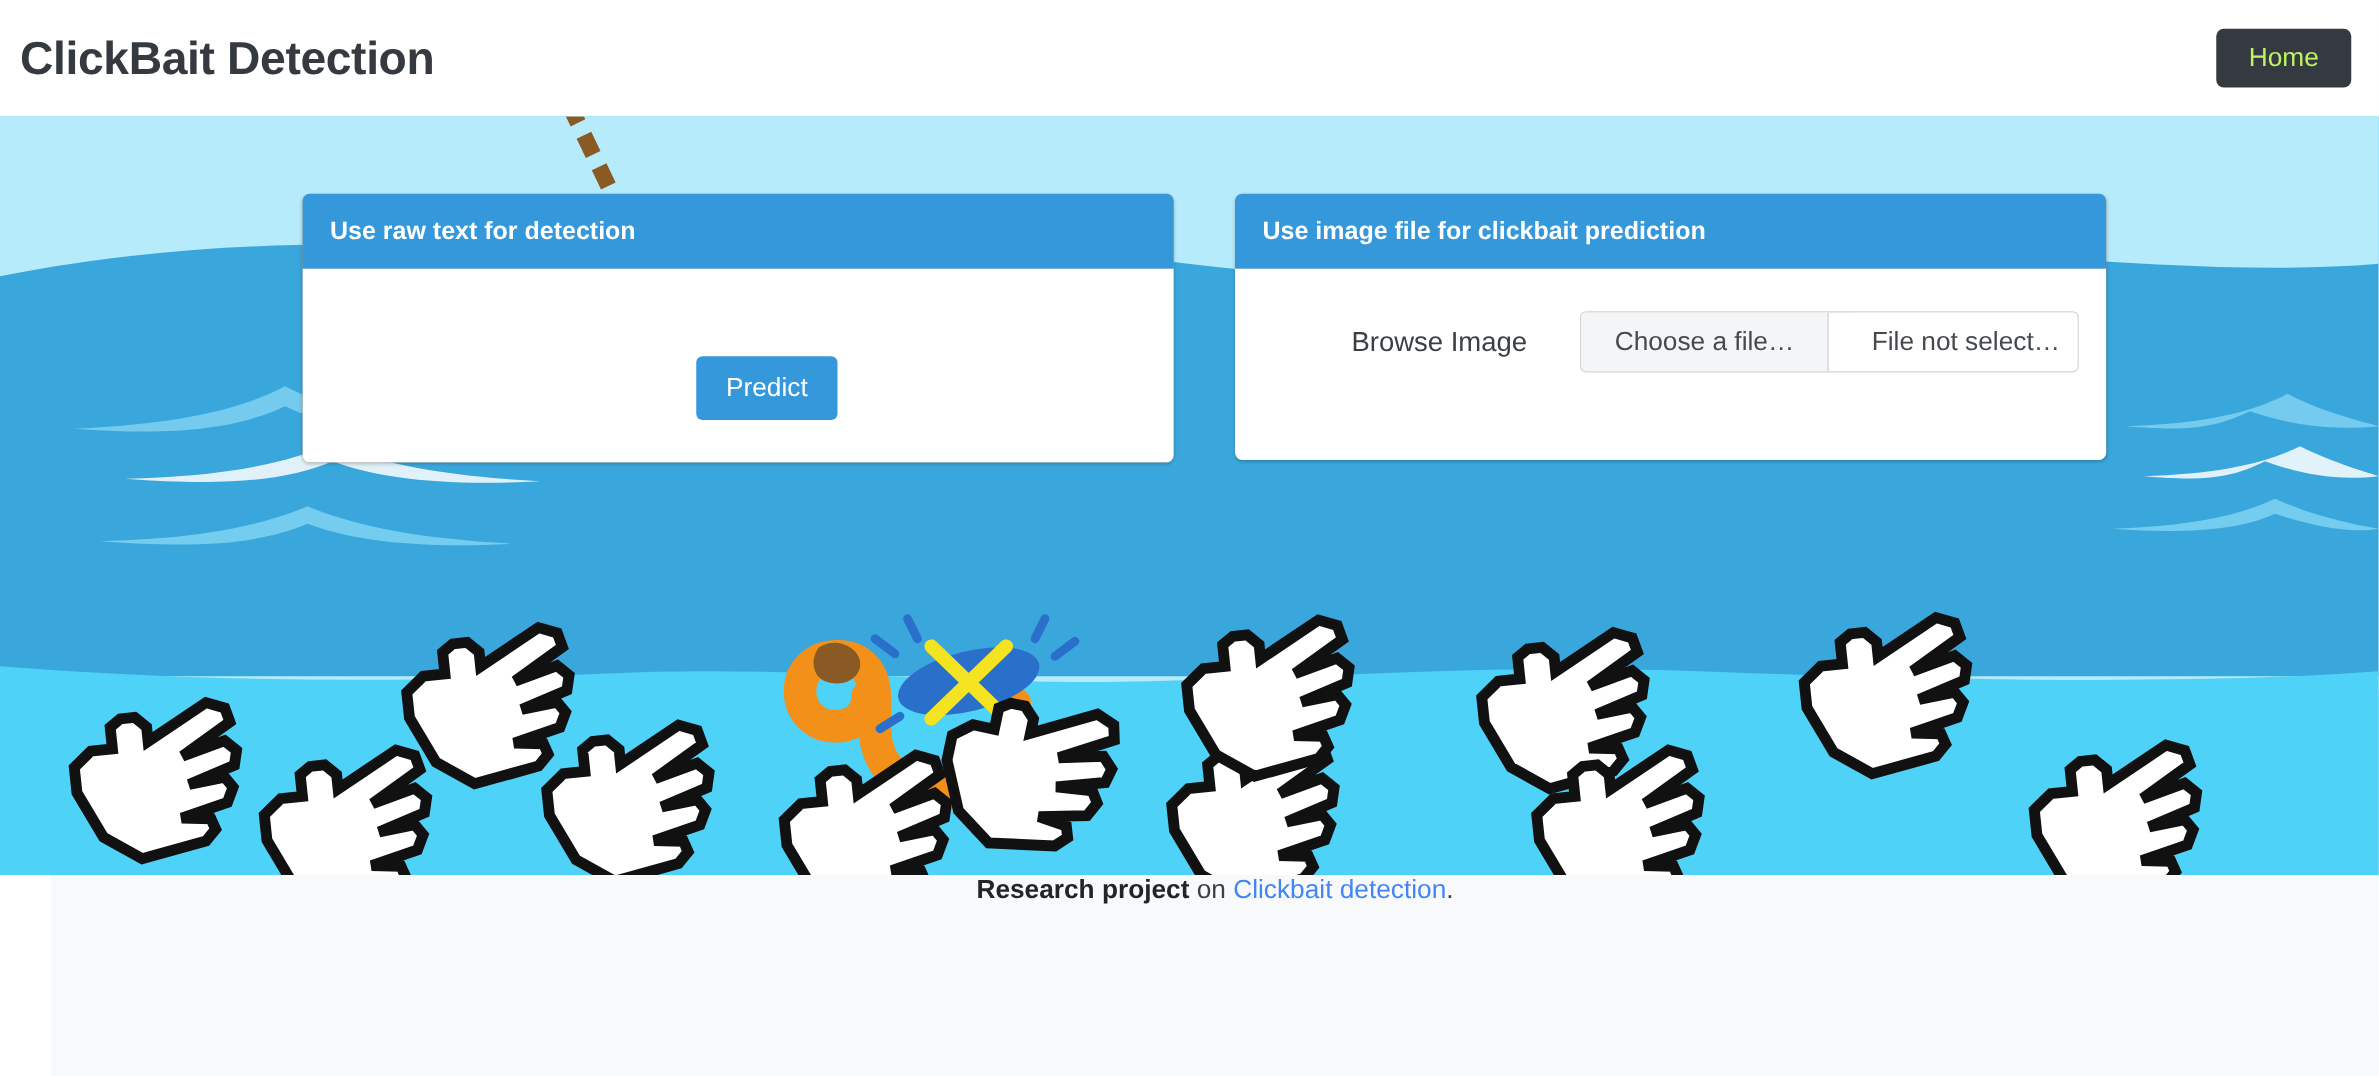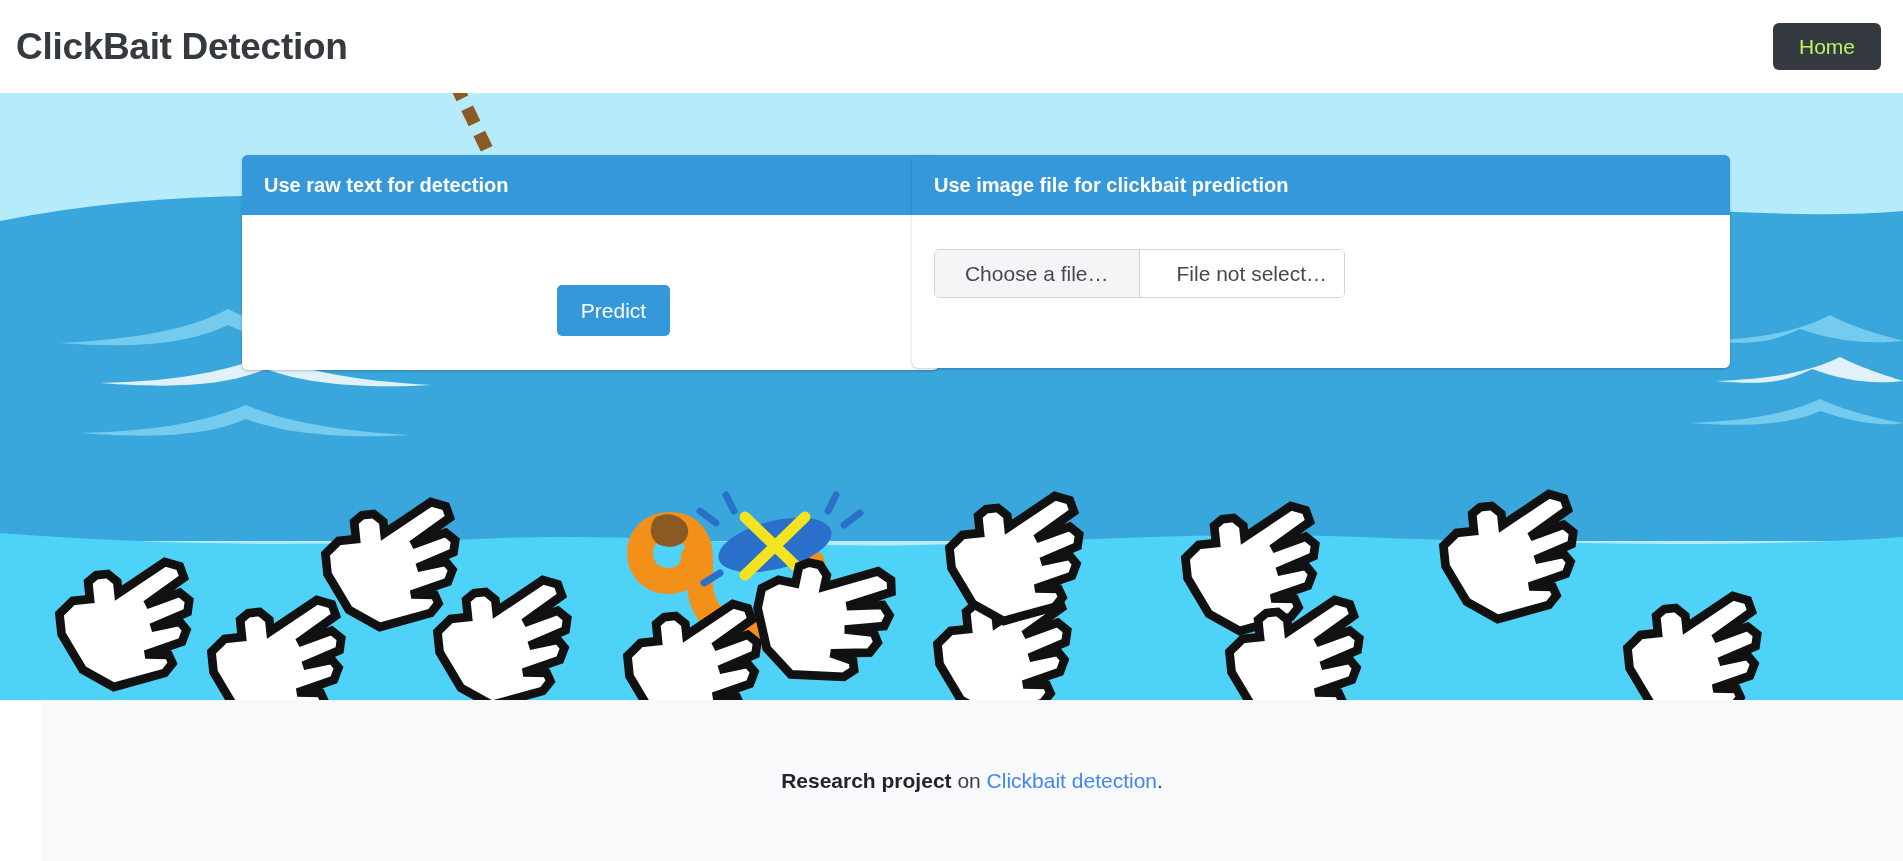--- a/index.html
+++ b/index.html
@@ -61,21 +61,21 @@
   .card {
     position: absolute;
     top: 62px;
     background: #a3a3a3;
     border-radius: 6px;
     box-shadow: 0 1px 3px rgba(0,0,0,.22);
     pointer-events: auto;
     overflow: hidden;
   }
   .card-left  { left: 242px; width: 697px; }
-  .card-right { left: 912px; width: 818px; }
+  .card-right { left: 988px; width: 697px; }
 
   .card-header {
     background: #3498db;
     color: #ffffff;
     font-size: 20px;
     font-weight: bold;
     padding: 20px 22px;
     line-height: 1;
   }
   .card-body {
@@ -157,21 +157,20 @@
     line-height: 1.2;
   }
   .btn-primary { background: #3498db; color: #ffffff; }
   .btn-light   { background: #f4f5f6; color: #3b4045; }
 
   
   .footer {
     height: 161px;
     background: #f8f9fa;
     display: flex;
-    align-items: center;
     justify-content: center;
     margin-left: 41px;
   }
   .footer-text {
     font-size: 21px;
     color: #3b4045;
   }
   .footer-text b { font-weight: bold; color: #212529; }
   .footer-link { color: #4285f4; text-decoration: none; cursor: pointer; }
 </style>
@@ -271,20 +270,21 @@
         <div class="btn-row">
           <button class="btn btn-primary">Predict</button>
         </div>
       </div>
     </div>
 
     <div class="card card-right">
       <div class="card-header">Use image file for clickbait prediction</div>
       <div class="card-body">
         <div class="form-row">
+          <div class="form-label">Browse Image</div>
           <div class="file-group">
             <button class="file-choose">Choose a file…</button>
             <div class="file-status">File not select…</div>
           </div>
         </div>
       </div>
     </div>
 
   </div>
 </div>

